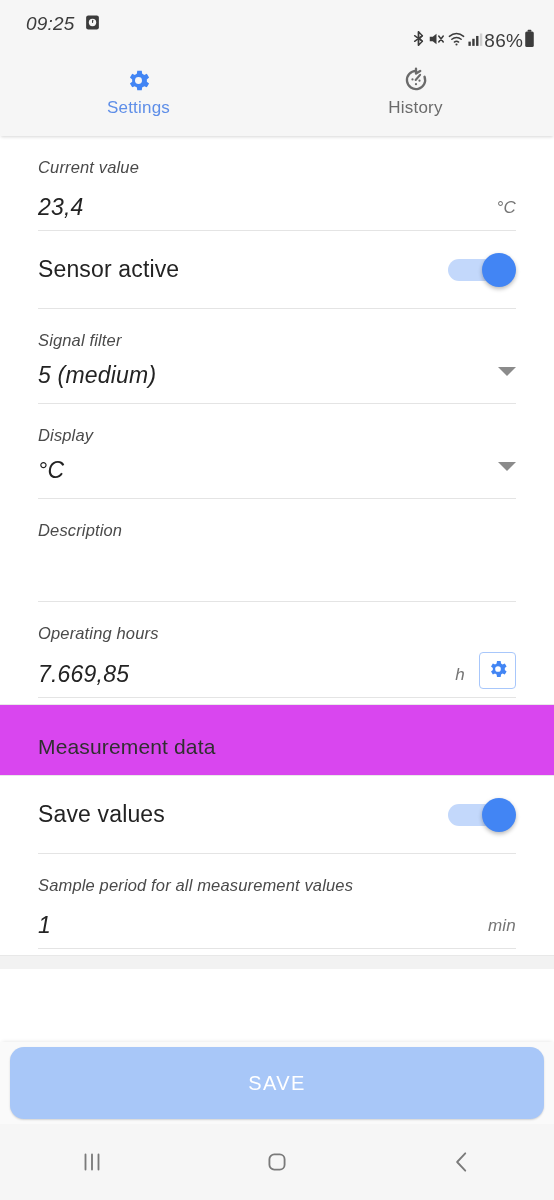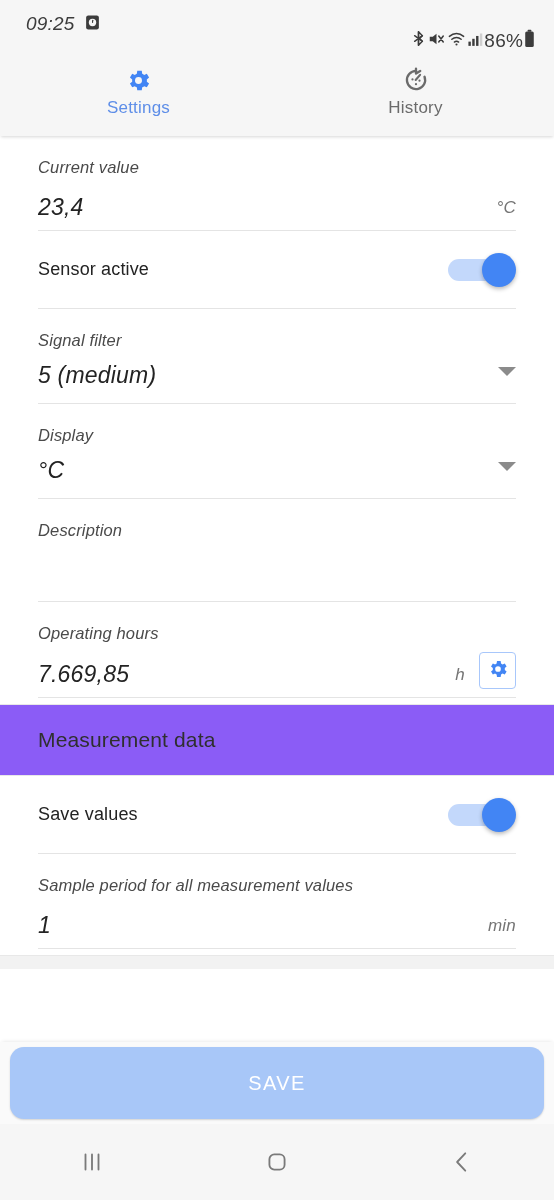--- a/index.html
+++ b/index.html
@@ -57,21 +57,21 @@
   .f-row { display:flex; align-items:flex-end; justify-content:space-between; margin-top:9px; min-height:34px; }
   .f-value { font-size:23px; color:#232323; letter-spacing:.2px; line-height:1.1; }
   .f-unit { font-size:17px; color:#757575; letter-spacing:.2px; padding-bottom:2px; }
 
   
   .trow { padding:0 38px; }
   .trow-inner {
     border-bottom:1px solid #e4e4e4;
     height:78px; display:flex; align-items:center; justify-content:space-between;
   }
-  .trow-label { font-size:18px; color:#232323; letter-spacing:.15px; }
+  .trow-label { font-size:23px; color:#232323; letter-spacing:.15px; }
   .switch { position:relative; width:68px; height:34px; cursor:pointer; }
   .switch .track {
     position:absolute; left:0; top:6px; width:56px; height:22px; border-radius:11px;
     background:#c3d8fb;
   }
   .switch .thumb {
     position:absolute; right:0; top:0; width:34px; height:34px; border-radius:50%;
     background:#4285f4; box-shadow:0 2px 4px rgba(0,0,0,.28);
   }
 
@@ -85,22 +85,22 @@
   
   .gear-btn {
     width:37px; height:37px; border:1.5px solid #a8c7fb; border-radius:4px;
     display:flex; align-items:center; justify-content:center; cursor:pointer; background:#fff;
     margin-left:14px; margin-bottom:-2px;
   }
   .unit-gear-wrap { display:flex; align-items:flex-end; }
 
   
   .section {
-    background:#8b5cf6; height:72px; display:flex; align-items:center;
-    padding:4px 38px; margin-top:6px;
+    background:#d946ef; height:72px; display:flex; align-items:flex-end;
+    padding:16px 38px; margin-top:6px;
     border-top:1px solid #e8e8e8; border-bottom:1px solid #e8e8e8;
   }
   .section-title { font-size:21px; color:#2f2f2f; letter-spacing:.15px; }
   .section-stub { background:#f2f2f2; height:14px; margin-top:6px; border-top:1px solid #e8e8e8; }
 
   
   .desc-space { height:42px; }
 
   
   .savebar {

